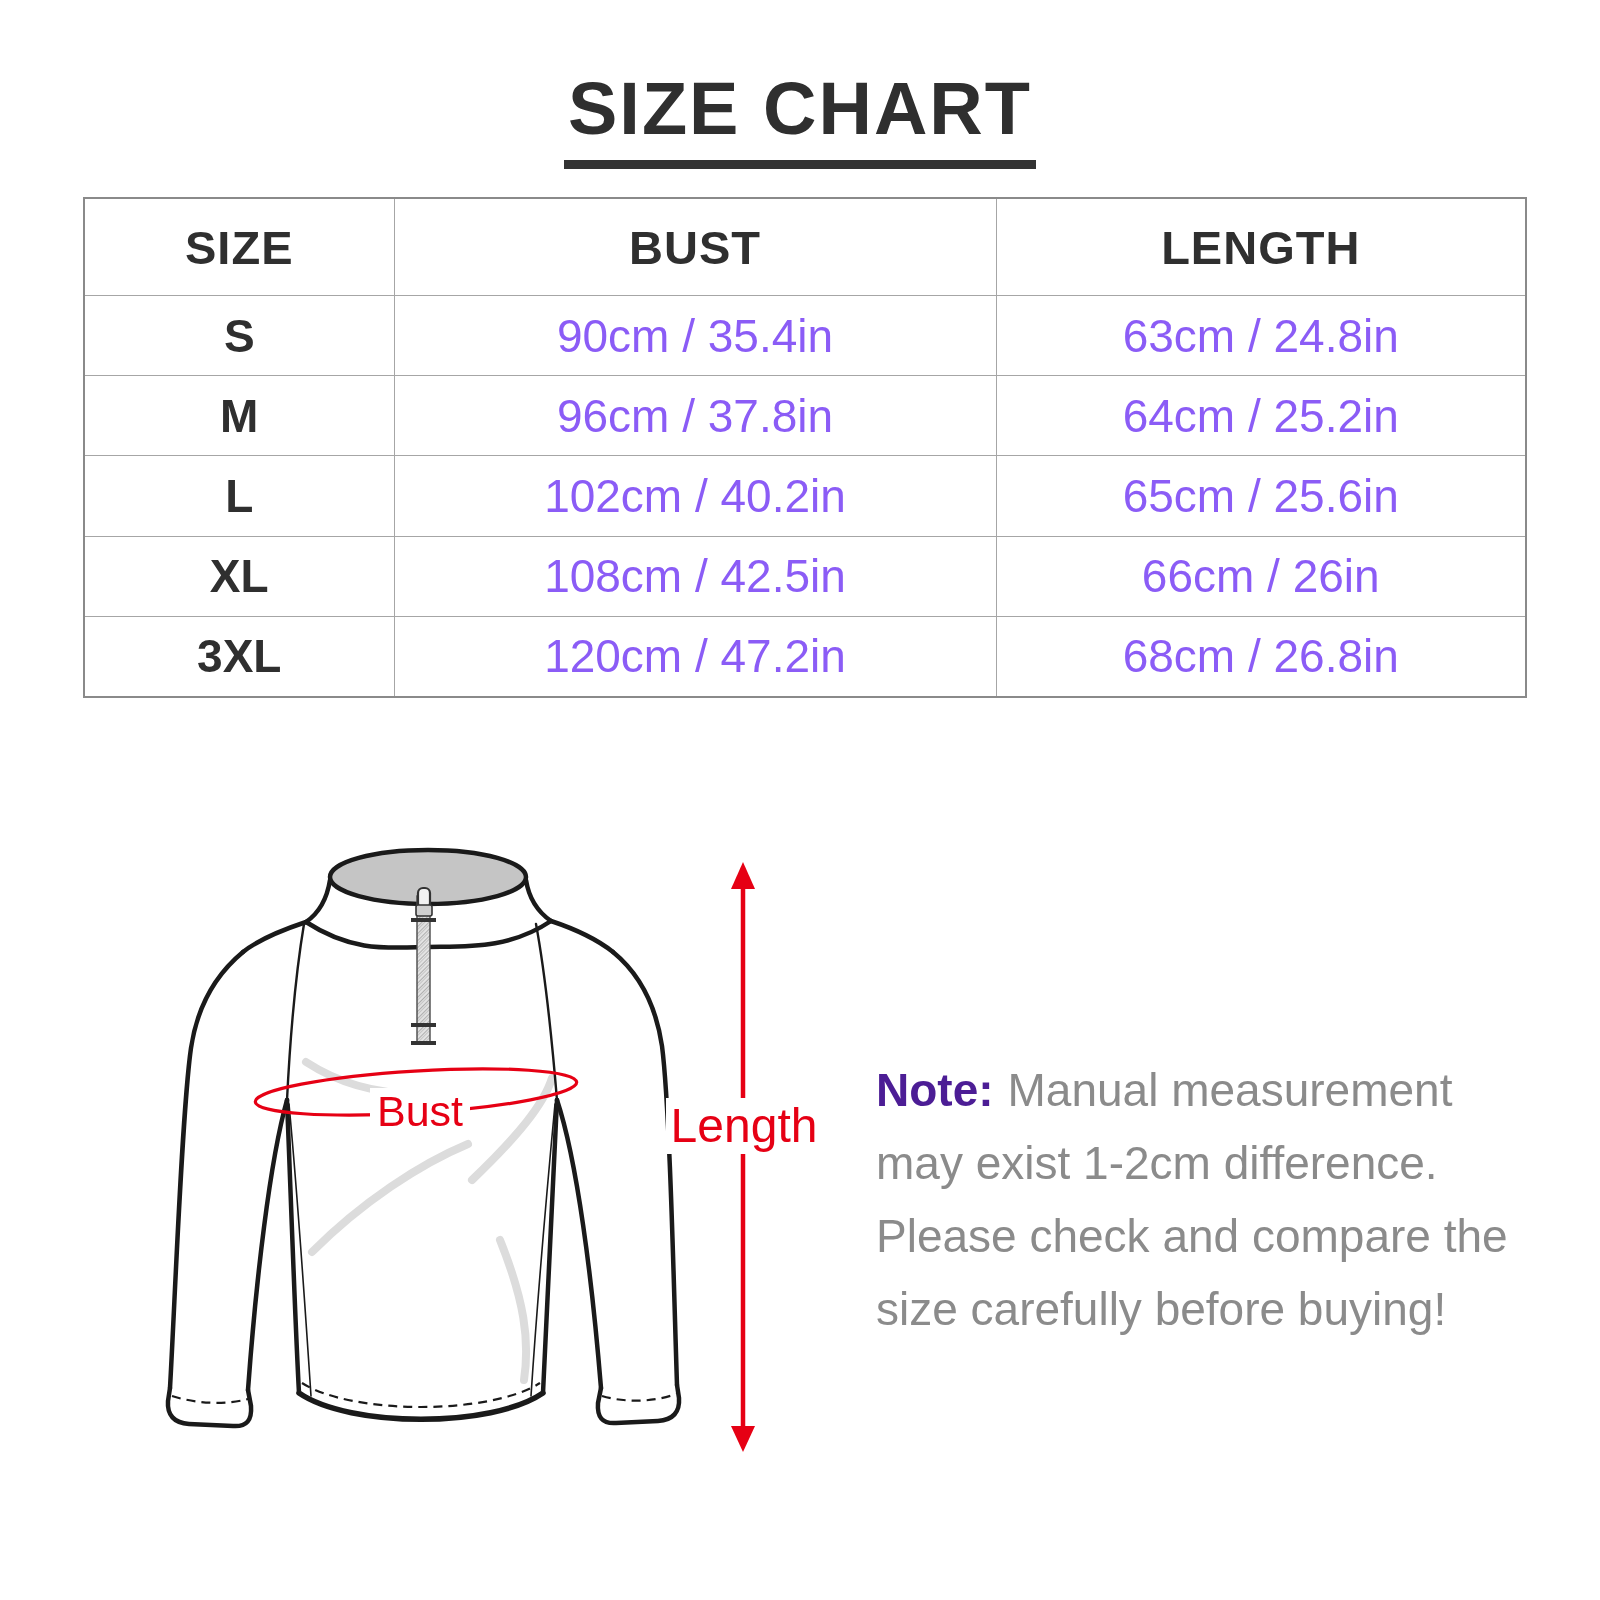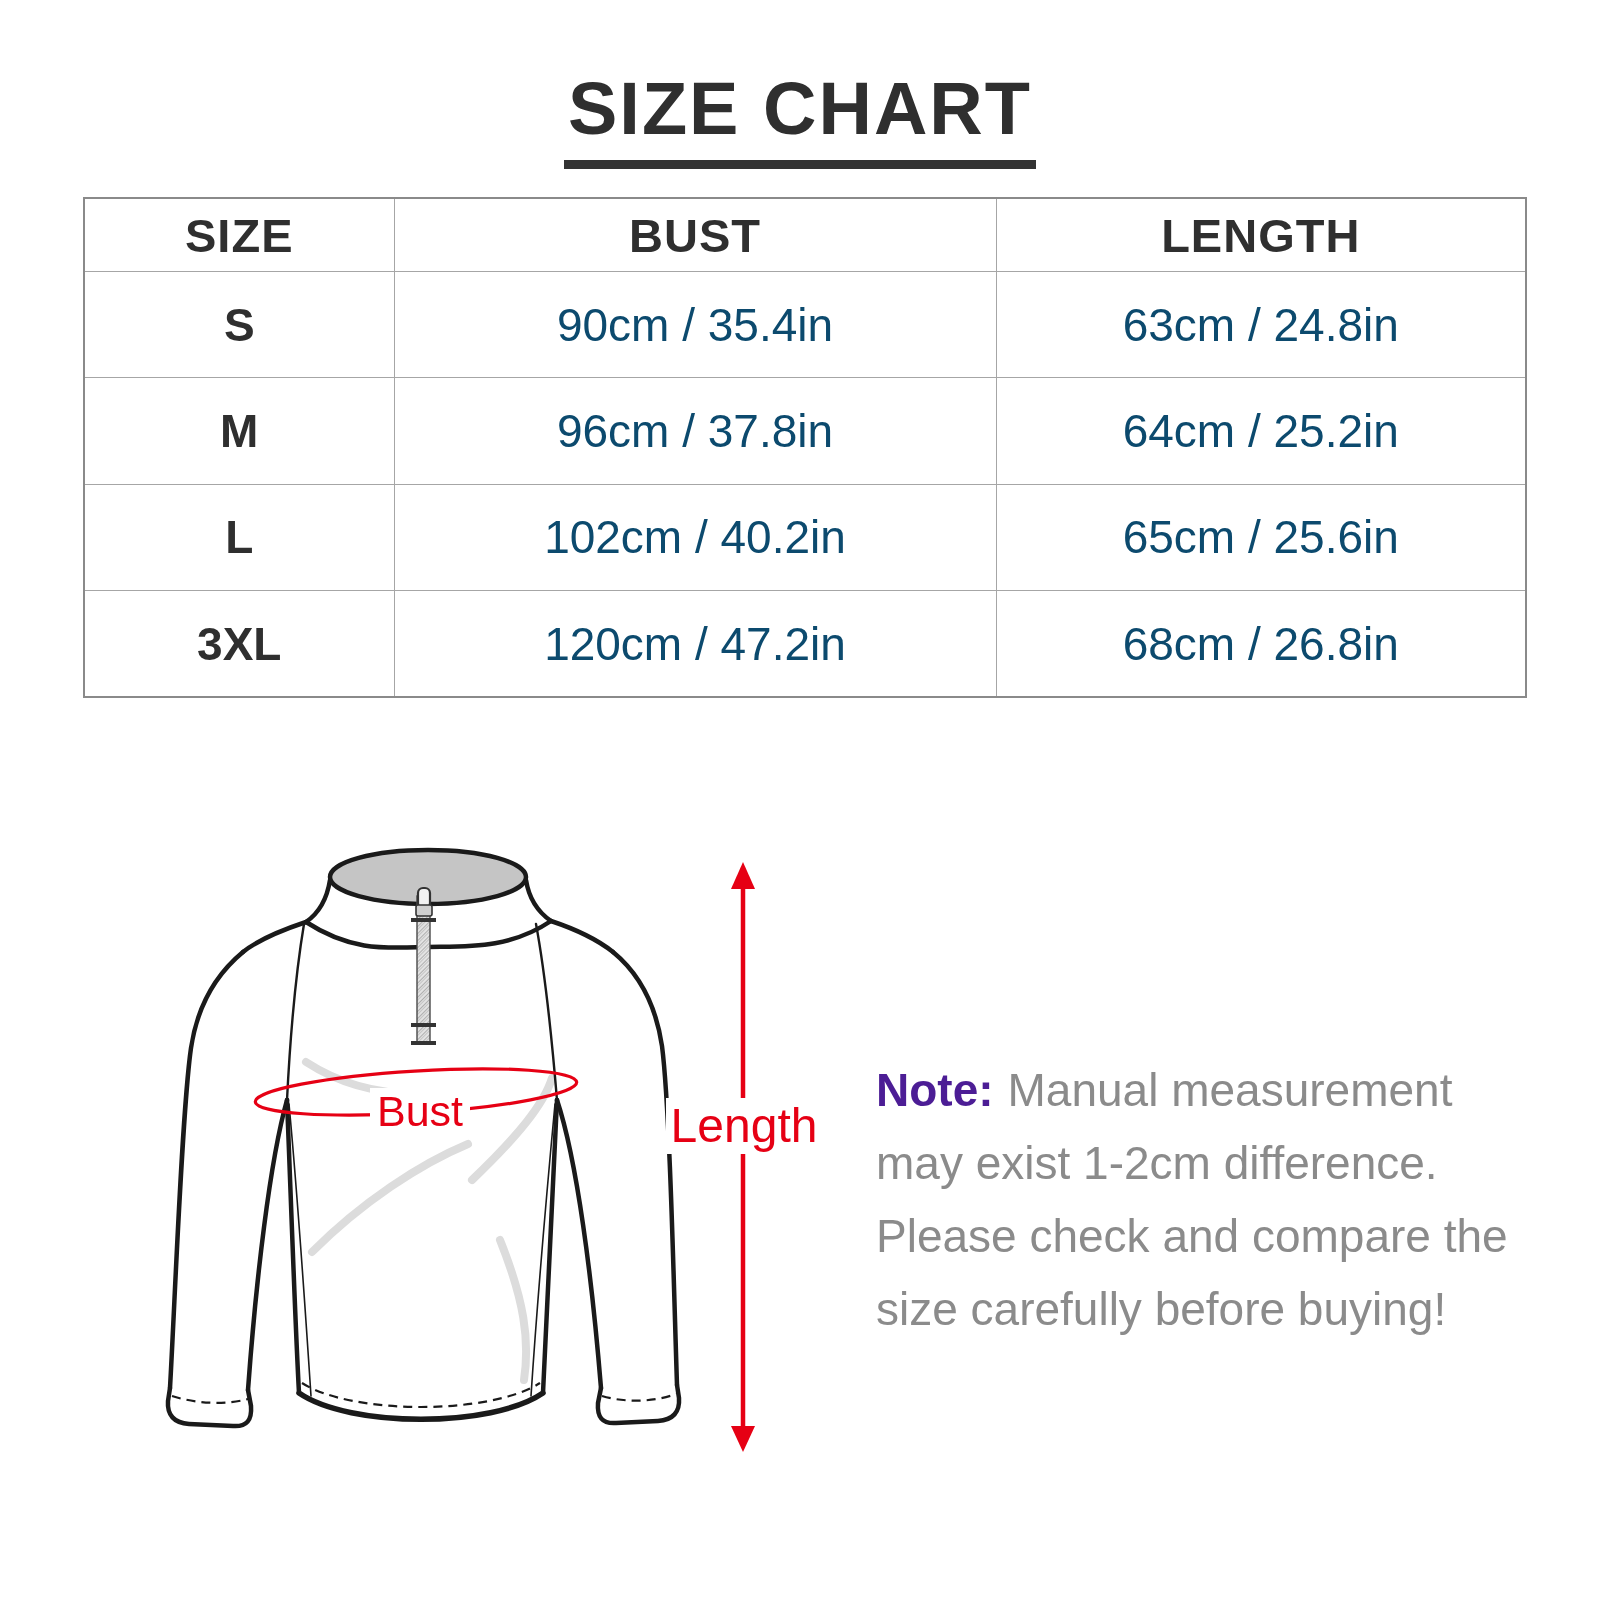--- a/index.html
+++ b/index.html
@@ -35,33 +35,33 @@
     table-layout:fixed;
     border:2px solid #8a8a8a;
   }
   .size-table col.c-size{width:310px;}
   .size-table col.c-bust{width:602px;}
   .size-table col.c-len{width:530px;}
   .size-table th,.size-table td{
     border:1px solid #a6a6a6;
     text-align:center;
     vertical-align:middle;
-    padding:0;
+    padding:12px;
   }
   .size-table thead th{
     height:72px;
     font-size:47px;
     font-weight:bold;
     color:#2f2f2f;
     letter-spacing:1px;
   }
   .size-table tbody tr{height:71px;}
   .size-table td{
     font-size:46px;
-    color:#0c4a6e;
+    color:#8b5cf6;
     font-weight:normal;
   }
   .size-table td.size-cell{
     font-weight:bold;
     color:#2f2f2f;
     font-size:46px;
   }
   
   .garment-svg{
     position:absolute;left:140px;top:830px;
@@ -111,20 +111,25 @@
       </tr>
       <tr>
         <td class="size-cell">M</td>
         <td>96cm / 37.8in</td>
         <td>64cm / 25.2in</td>
       </tr>
       <tr>
         <td class="size-cell">L</td>
         <td>102cm / 40.2in</td>
         <td>65cm / 25.6in</td>
+      </tr>
+      <tr>
+        <td class="size-cell">XL</td>
+        <td>108cm / 42.5in</td>
+        <td>66cm / 26in</td>
       </tr>
       <tr>
         <td class="size-cell">3XL</td>
         <td>120cm / 47.2in</td>
         <td>68cm / 26.8in</td>
       </tr>
     </tbody>
   </table>
 
   <svg class="garment-svg" viewBox="140 830 700 670" xmlns="http://www.w3.org/2000/svg">

